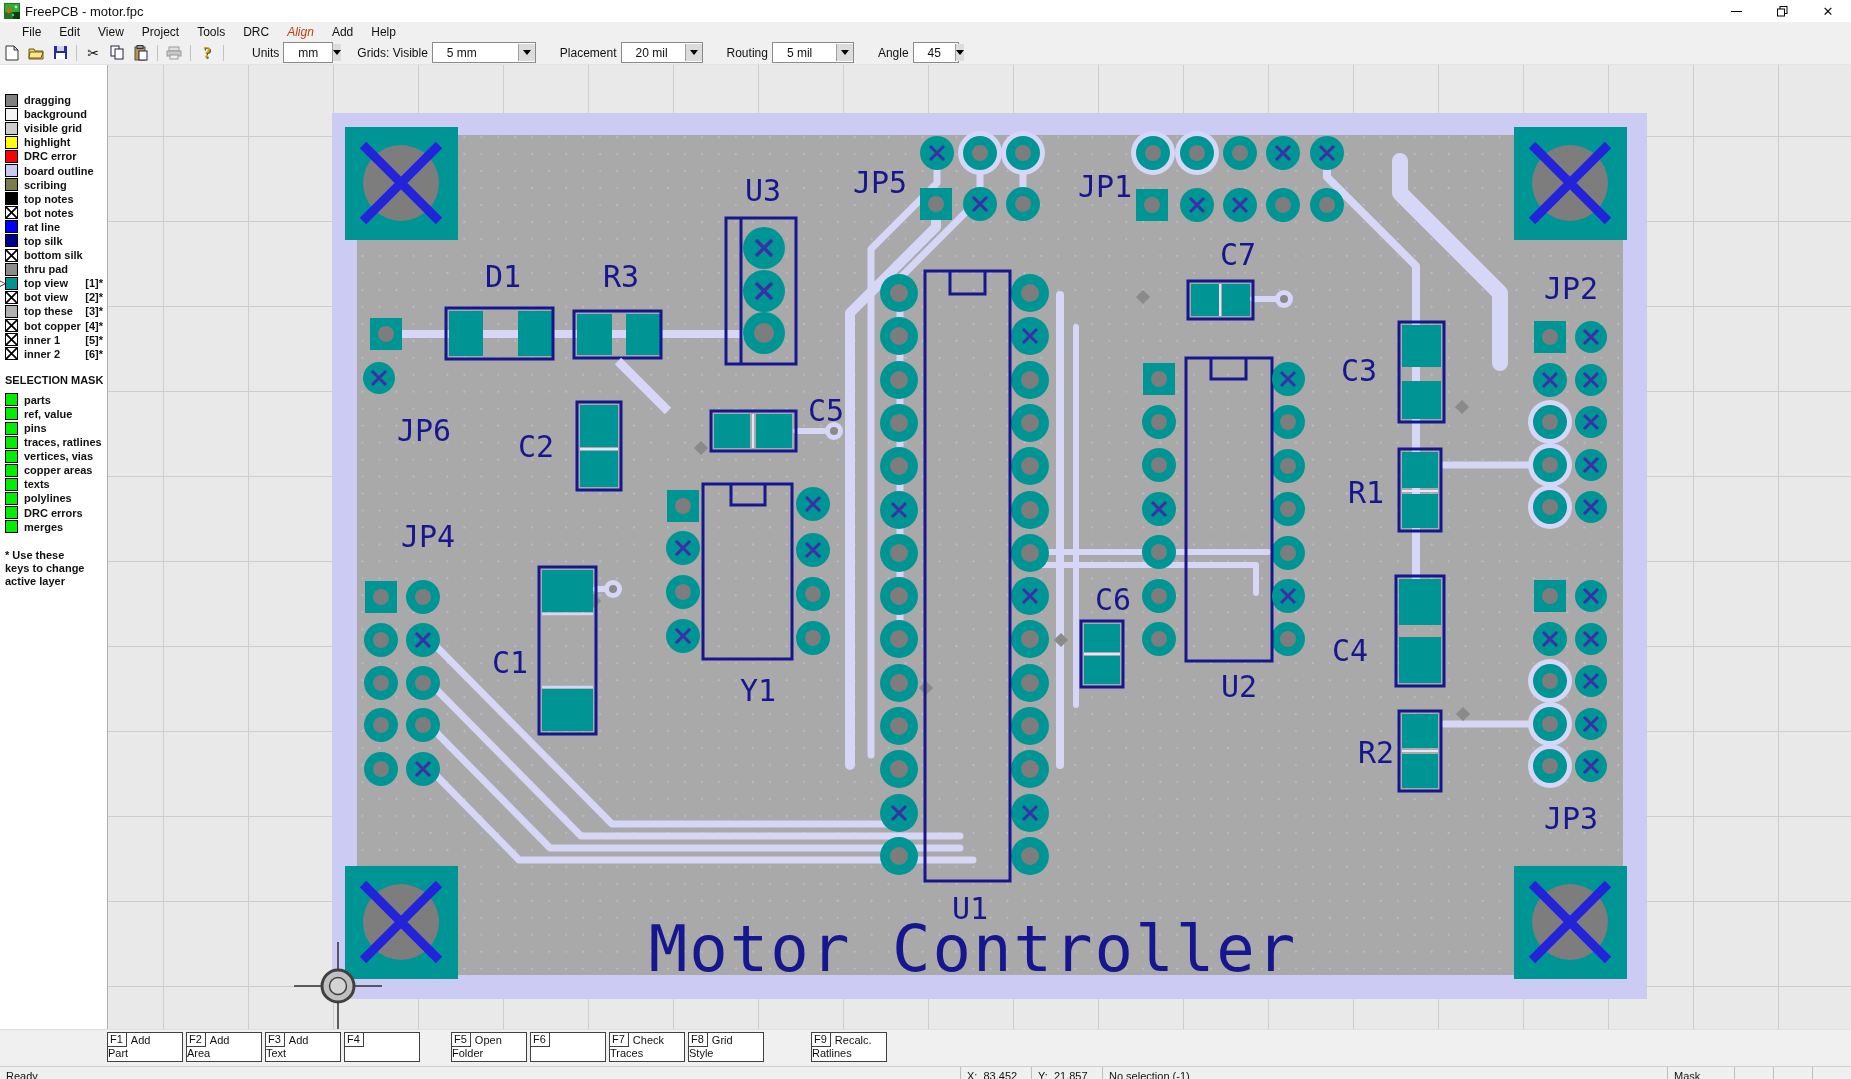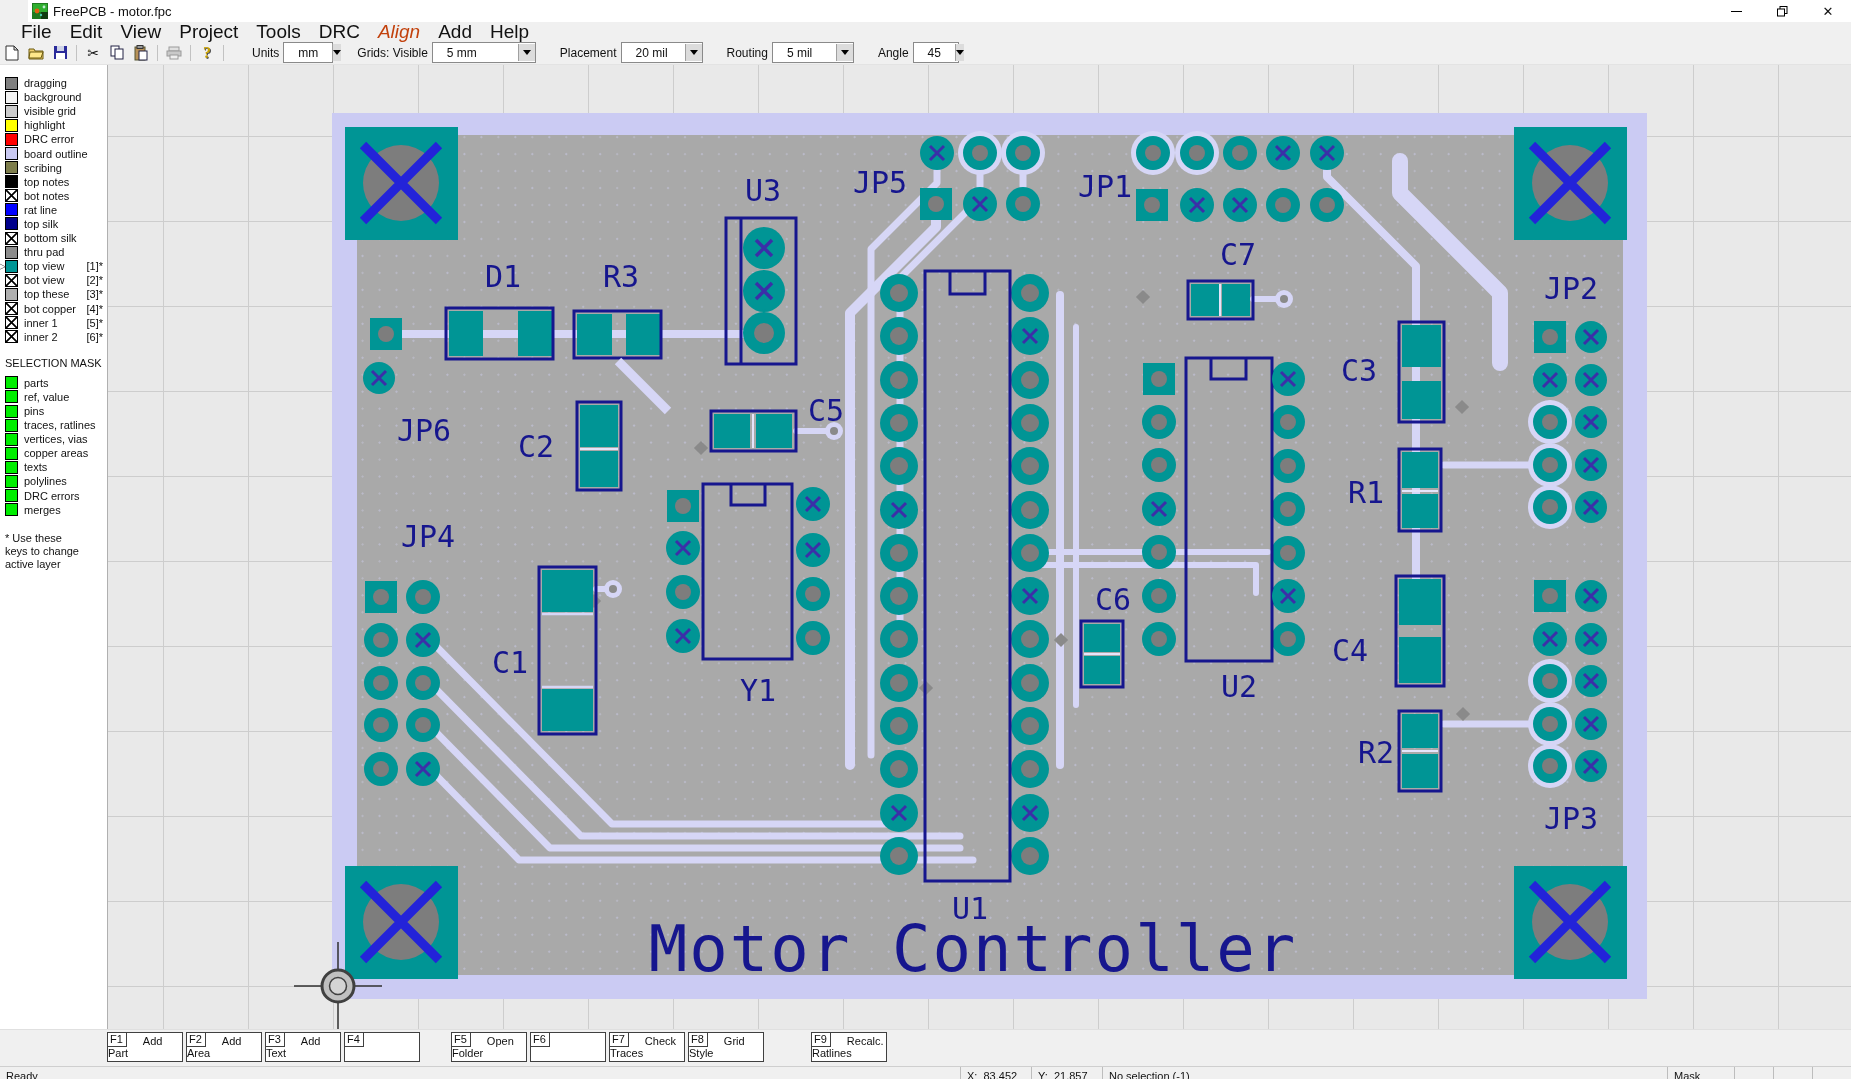--- a/index.html
+++ b/index.html
@@ -1,60 +1,60 @@
 <!DOCTYPE html>
 <html><head>
 <meta charset="utf-8">
 <style>
   html,body{margin:0;padding:0;}
   body{width:1851px;height:1079px;overflow:hidden;background:#f0f0f0;
        font-family:"Liberation Sans",sans-serif;color:#111;}
   
-  .titlebar{height:22px;background:#ffffff;display:flex;align-items:center;font-size:13px;margin-left:28px;}
+  .titlebar{height:22px;background:#ffffff;display:flex;align-items:center;font-size:13px;}
   .appicon{width:16px;height:16px;margin:0 5px 0 4px;}
   .title-text{flex:1;}
   .winbtn{width:46px;height:22px;display:flex;align-items:center;justify-content:center;}
   .glyph-min{width:11px;border-top:1px solid #000;display:block;}
   .glyph-close{font-size:13px;line-height:1;}
   
-  .menubar{height:19px;background:#f0f0f0;display:flex;align-items:center;font-size:19px;padding-left:12px;}
+  .menubar{height:19px;background:#f0f0f0;display:flex;align-items:center;font-size:12px;padding-left:2px;margin-left:11px;}
   .menu-item{padding:0 9px;}
   .menu-item.disabled{color:#c2410c;font-style:italic;}
   
   .toolbar{height:23px;background:#f0f0f0;display:flex;align-items:center;font-size:12px;border-bottom:1px solid #e3e3e3;}
   .tbtn{width:20px;height:18px;display:flex;align-items:center;justify-content:center;margin:0 2px;}
   .tsep{width:1px;height:16px;background:#c2c2c2;margin:0 4px;}
   .tgroup{display:flex;align-items:center;margin-left:24px;}
   .tlabel{margin-right:4px;}
   .combo{height:19px;background:#fff;border:1px solid #8a8a8a;display:flex;align-items:center;}
   .cval{padding:0 14px;flex:1;font-size:12px;white-space:pre;}
   .cbtn{width:16px;height:17px;background:#dcdcdc;border-left:1px solid #a0a0a0;display:flex;align-items:center;justify-content:center;}
   .tri{width:0;height:0;border-left:4px solid transparent;border-right:4px solid transparent;border-top:5px solid #000;}
   
   .main{display:flex;height:964px;}
-  .sidebar{width:107px;background:#fff;border-right:1px solid #b0b0b0;font-size:11px;padding-top:12px;position:relative;}
+  .sidebar{width:107px;background:#fff;border-right:1px solid #b0b0b0;font-size:11px;padding-top:29px;position:relative;font-weight:bold;}
   .layer-row{display:flex;align-items:center;height:12.1px;margin:0 0 2px 5px;position:relative;white-space:nowrap;}
   .ptr{position:absolute;left:-6px;font-size:9px;color:#333;}
   .sw{width:11px;height:11px;border:1px solid #000;margin-right:6px;flex:none;}
   .sw.x{background:
      linear-gradient(to top right, transparent 44%, #000 46%, #000 54%, transparent 56%),
      linear-gradient(to bottom right, transparent 44%, #000 46%, #000 54%, transparent 56%),#fff;}
   .ltag{margin-left:auto;margin-right:4px;}
   .mask-title{margin:14px 0 8px 5px;}
   .note{margin:16px 0 0 5px;line-height:13px;}
   
   .canvas{position:relative;flex:1;background:#e9e9e9;
     background-image:linear-gradient(#cdcdcd 1px, transparent 1px),
                      linear-gradient(90deg,#cdcdcd 1px, transparent 1px);
     background-size:85px 85px;background-position:-30px -14px;}
   .canvas svg{position:absolute;left:0;top:0;}
   
   .fkeybar{height:34px;background:#f0f0f0;display:flex;align-items:flex-start;padding-top:2px;border-top:1px solid #e0e0e0;}
   .fbtn{width:74px;height:28px;background:#fff;border:1px solid #404040;font-size:11px;margin-right:3px;overflow:hidden;}
-  .fbtn .ftop{display:flex;align-items:flex-end;gap:12px;}
+  .fbtn .ftop{display:flex;align-items:center;}
   .fkey{border-right:1px solid #404040;border-bottom:1px solid #404040;padding:0 3px 1px 2px;}
   .fl1{padding:0 0 0 4px;}
   .fl2{}
   
   .statusbar{height:17px;background:#f0f0f0;border-top:1px solid #cfcfcf;display:flex;font-size:11px;align-items:stretch;}
   .scell{display:flex;align-items:center;padding:0 6px;border-left:1px solid #bdbdbd;white-space:pre;}
   .scell.first{border-left:none;flex:1;}
   .cell-x{width:58px;}
   .cell-y{width:58px;}
   .cell-sel{width:552px;}

